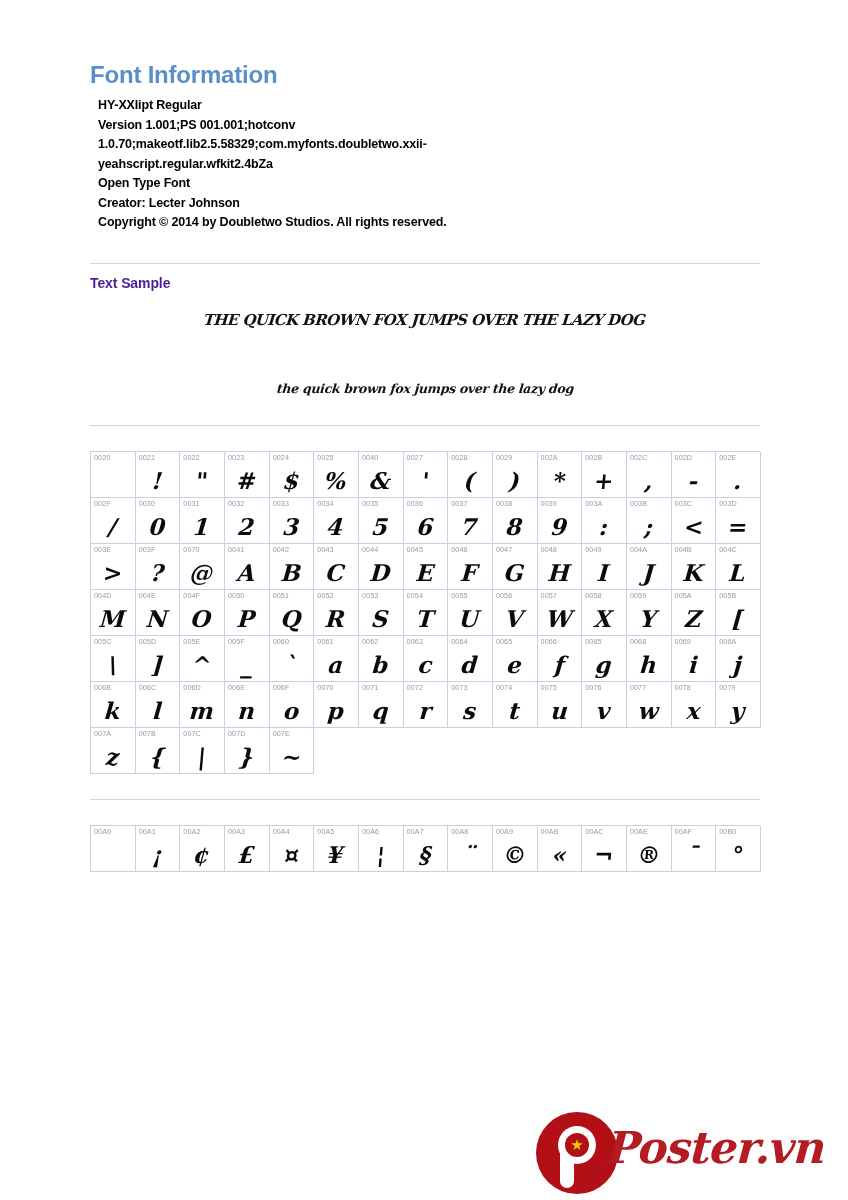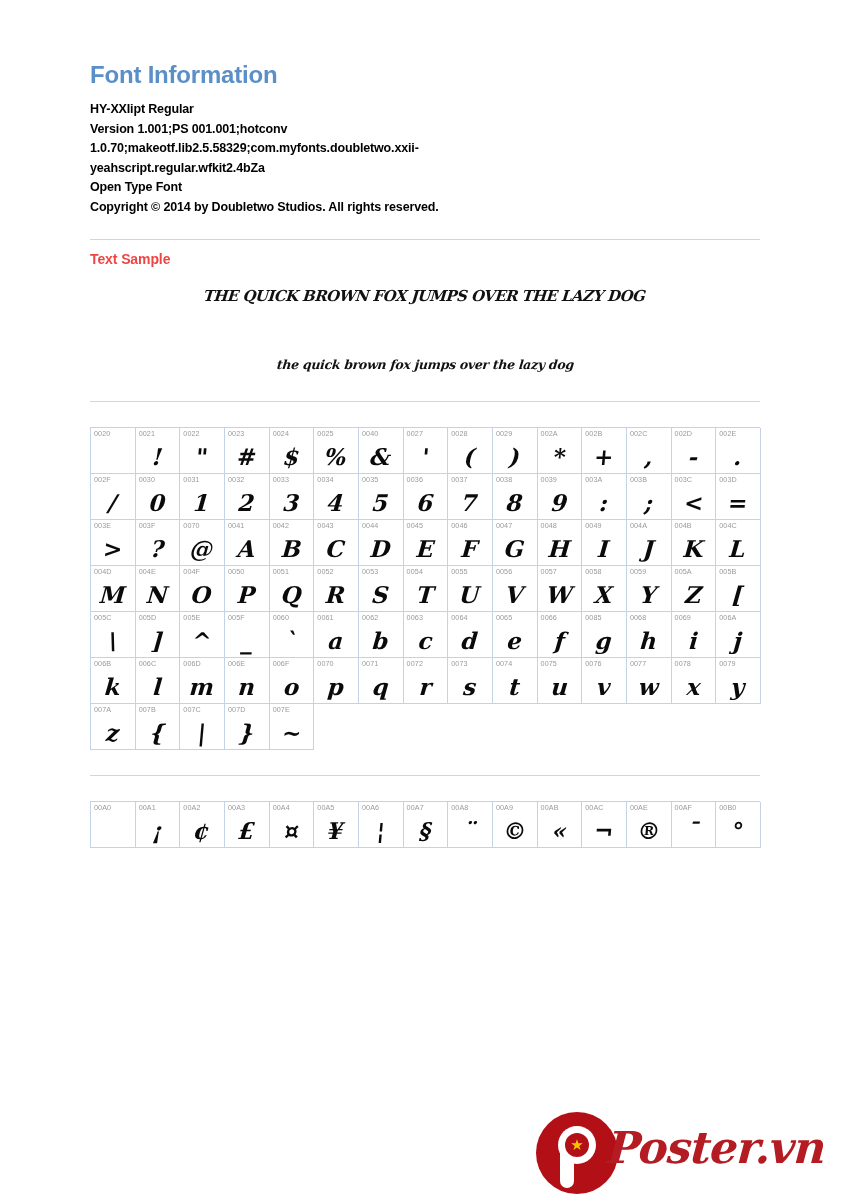--- a/index.html
+++ b/index.html
@@ -29,25 +29,25 @@
     top: 62px;
     width: 670px;
   }
 
   
   .page-title {
     color: #5a8fc8;
     font-size: 24px;
     font-weight: bold;
     letter-spacing: -0.2px;
-    margin: 0 0 12px 0;
+    margin: 0 0 0 0;
     line-height: 1.1;
   }
   .meta-list {
-    margin: 0;
+    margin: 8px;
     padding: 0;
     list-style: none;
   }
   .meta-line {
     font-size: 12.5px;
     font-weight: bold;
     color: #000000;
     line-height: 19.5px;
     white-space: pre-wrap;
     letter-spacing: -0.15px;
@@ -55,21 +55,21 @@
 
   
   .divider {
     height: 1px;
     background: #d5d5d5;
     width: 670px;
     margin: 0;
   }
 
   .section-title {
-    color: #ef4444;
+    color: #4c1d95;
     font-size: 14px;
     font-weight: bold;
     letter-spacing: -0.1px;
     margin: 0;
   }
 
   
   .sample-block {
     text-align: center;
   }
@@ -223,20 +223,21 @@
   <div class="content">
 
     <h1 class="page-title">Font Information</h1>
 
     <div class="meta-list">
       <div class="meta-line">HY-XXIipt Regular</div>
       <div class="meta-line">Version 1.001;PS 001.001;hotconv</div>
       <div class="meta-line">1.0.70;makeotf.lib2.5.58329;com.myfonts.doubletwo.xxii-</div>
       <div class="meta-line">yeahscript.regular.wfkit2.4bZa</div>
       <div class="meta-line">Open Type Font</div>
+      <div class="meta-line">Creator: Lecter Johnson</div>
       <div class="meta-line">Copyright © 2014 by Doubletwo Studios. All rights reserved.</div>
     </div>
 
     <div style="height:22px"></div>
     <div class="divider"></div>
     <div style="height:11px"></div>
     <h2 class="section-title">Text Sample</h2>
 
     <div class="sample-block">
       <div style="height:20px"></div>

